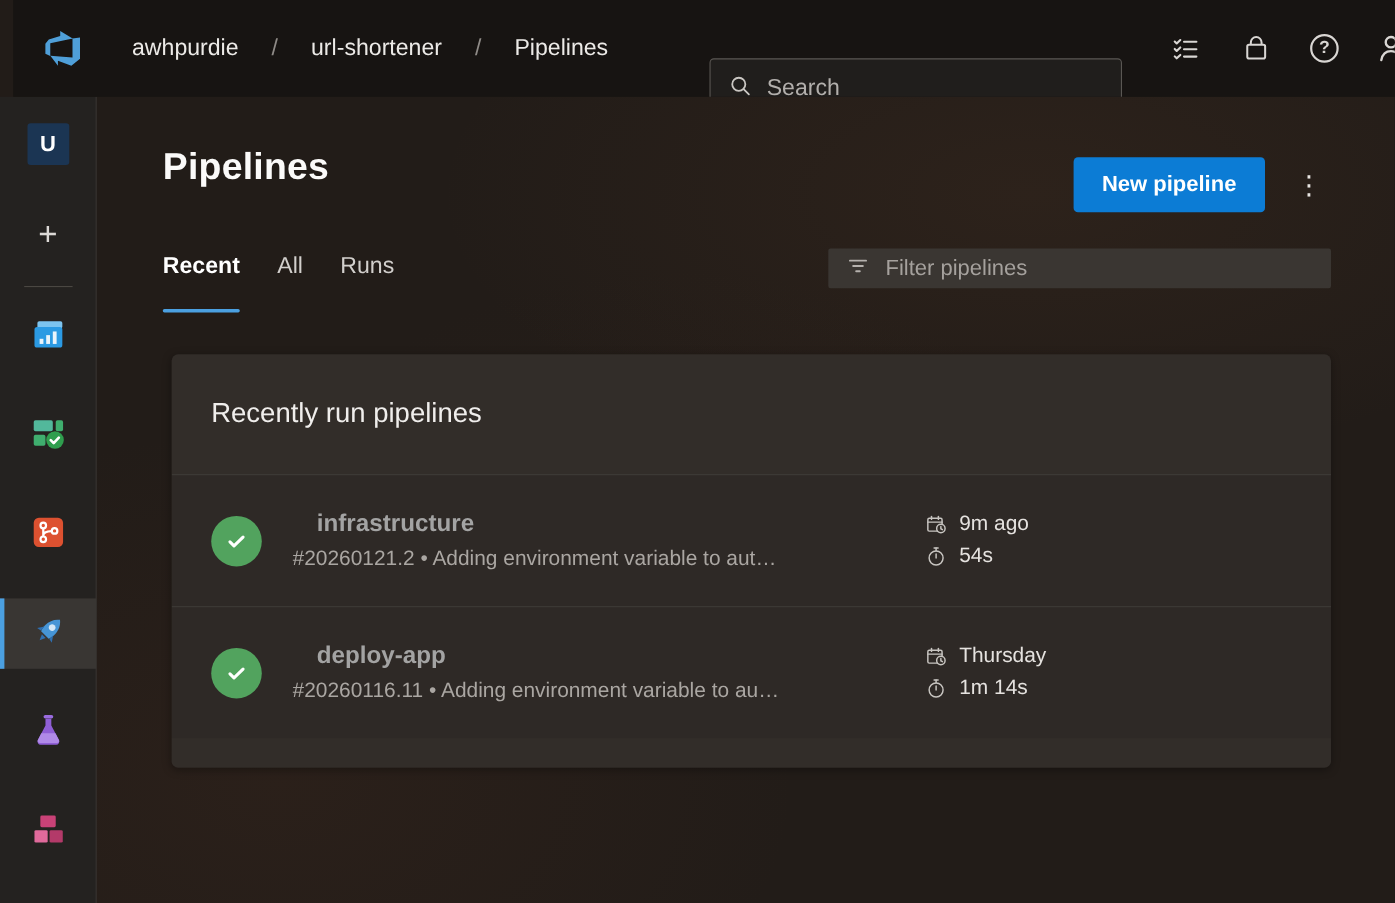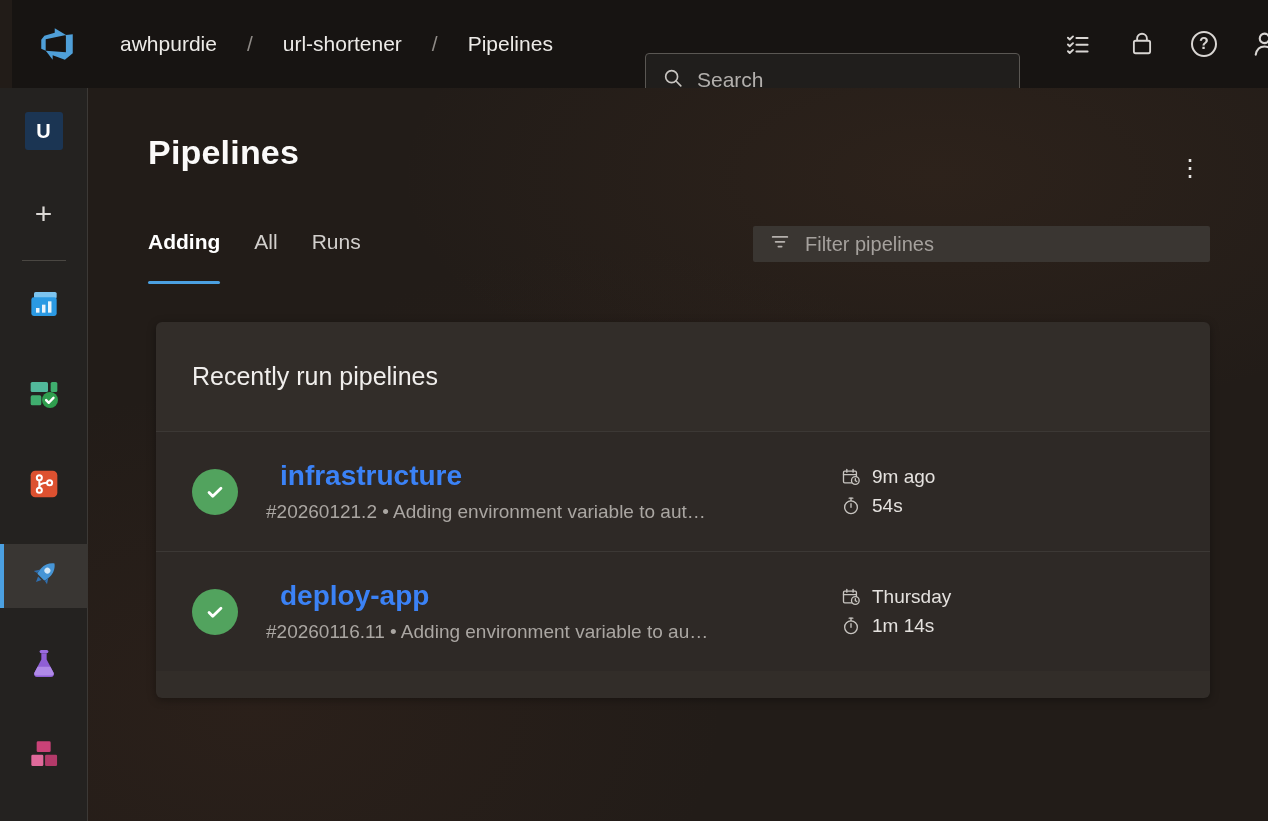--- a/index.html
+++ b/index.html
@@ -133,21 +133,21 @@
   .pipeline-row {
     height:120px; display:flex; align-items:center; padding:0 36px;
     border-top:1px solid rgba(255,255,255,0.07);
     background:rgba(0,0,0,0.07); cursor:pointer;
   }
   .status-circle {
     width:46px; height:46px; border-radius:50%; background:#52a35e; flex:none;
     display:flex; align-items:center; justify-content:center;
   }
   .row-text { flex:1; margin-left:28px; min-width:0; }
-  .row-name { font-size:28px; font-weight:bold; color:#3b82f6; margin-left:14px; }
+  .row-name { font-size:22px; font-weight:bold; color:#a3a3a3; margin-left:22px; }
   .row-desc {
     margin-top:9px; font-size:19px; color:#aaa6a2;
     white-space:nowrap; overflow:hidden; text-overflow:ellipsis;
   }
   .row-meta { width:333px; flex:none; display:flex; flex-direction:column; gap:7px; }
   .meta-line { display:flex; align-items:center; gap:11px; font-size:19px; color:#e5e2df; }
   .meta-line svg { flex:none; color:#c8c5c1; }
 </style>
 </head>
 <body>
@@ -283,25 +283,26 @@
         </svg>
       </span>
     </div>
   </nav>
 </aside>
 
 <main class="main">
   <h1 class="page-title">Pipelines</h1>
 
   <div class="header-actions">
+    <button class="btn-primary">New pipeline</button>
     <button class="btn-more">⋮</button>
   </div>
 
   <div class="tabs">
-    <div class="tab active">Adding</div>
+    <div class="tab active">Recent</div>
     <div class="tab">All</div>
     <div class="tab">Runs</div>
   </div>
 
   <div class="filterbox">
     <span>
       <svg width="22" height="22" viewBox="0 0 24 24" fill="none" stroke="#b5b1ad" stroke-width="1.9" stroke-linecap="round">
         <line x1="4" y1="6.5" x2="20" y2="6.5"></line>
         <line x1="7.2" y1="11.8" x2="16.8" y2="11.8"></line>
         <line x1="10.2" y1="17" x2="13.8" y2="17"></line>

